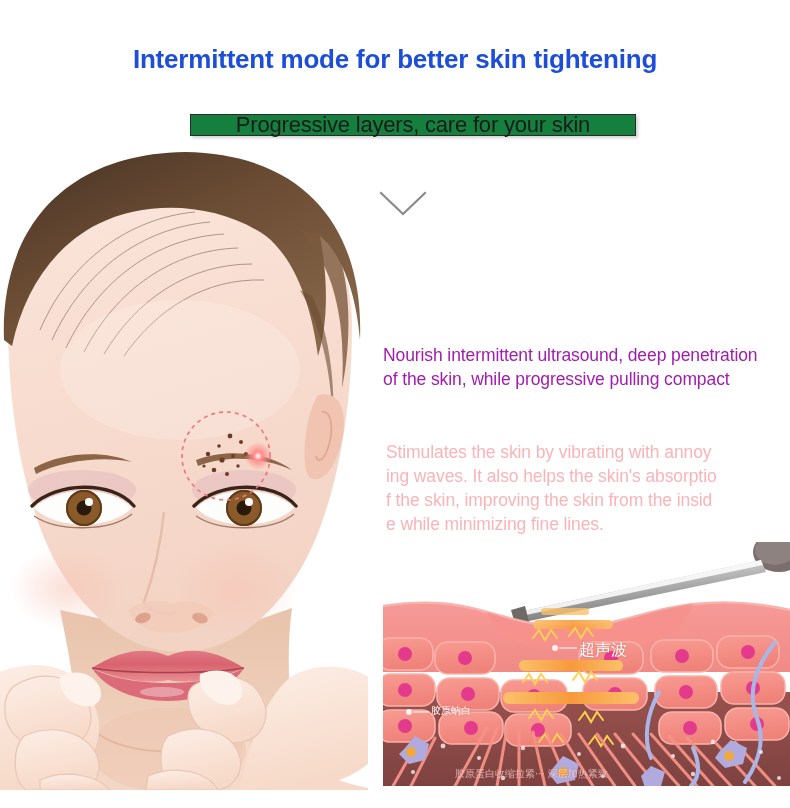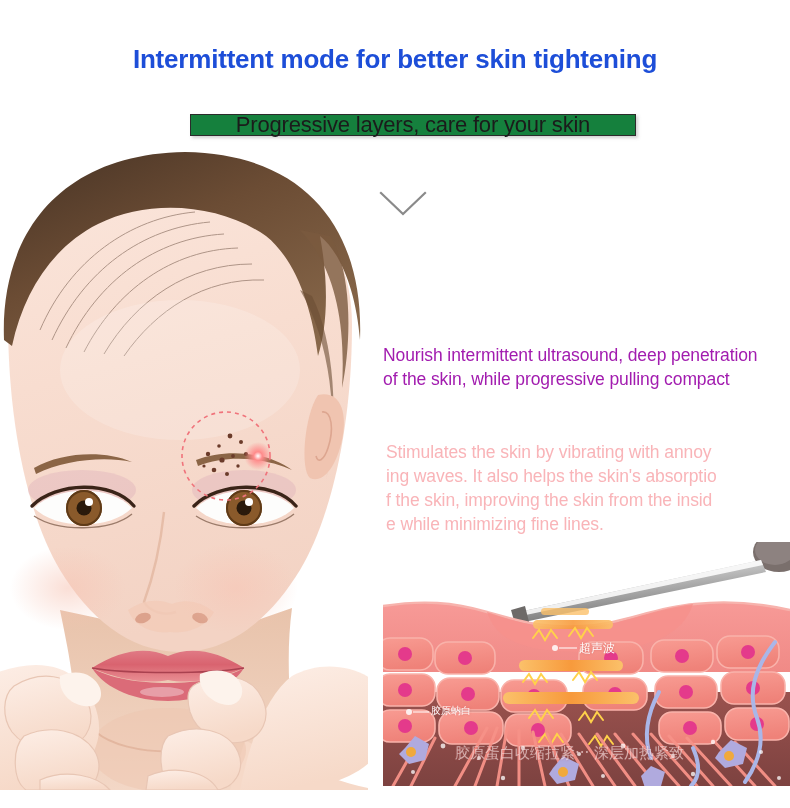--- a/index.html
+++ b/index.html
@@ -449,18 +449,18 @@
 
         <g stroke="#ffffff" stroke-width="1.2" opacity="0.85">
           <circle cx="172" cy="106" r="3" fill="#ffffff" stroke="none"></circle>
           <line x1="176" y1="106" x2="194" y2="106"></line>
           <circle cx="26" cy="170" r="3" fill="#ffffff" stroke="none"></circle>
           <line x1="30" y1="170" x2="46" y2="170"></line>
         </g>
       </g>
     </svg>
 
-    <div class="cn-label" style="left:196px;top:98px;font-size:12px;">超声波</div>
+    <div class="cn-label" style="left:196px;top:98px;font-size:16px;">超声波</div>
     <div class="cn-label" style="left:48px;top:162px;font-size:10px;">胶原蚋白</div>
-    <div class="cn-label dim" style="left:72px;top:202px;font-size:15px;">胶原蛋白收缩拉紧··· 深层加热紧致</div>
+    <div class="cn-label dim" style="left:72px;top:225px;font-size:10px;">胶原蛋白收缩拉紧··· 深层加热紧致</div>
   </div>
 
 </div>
 
 </body></html>

